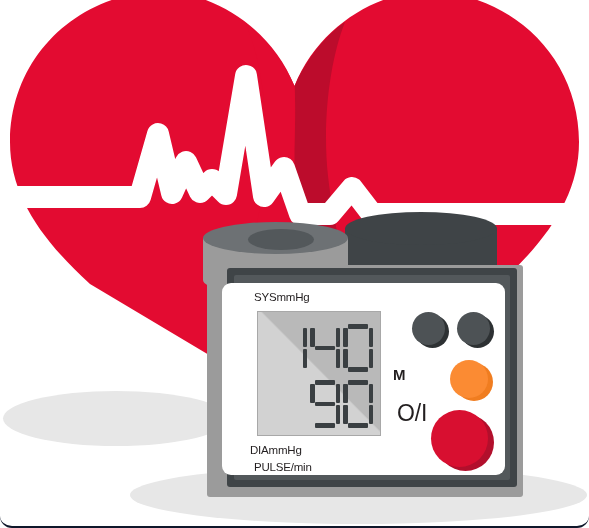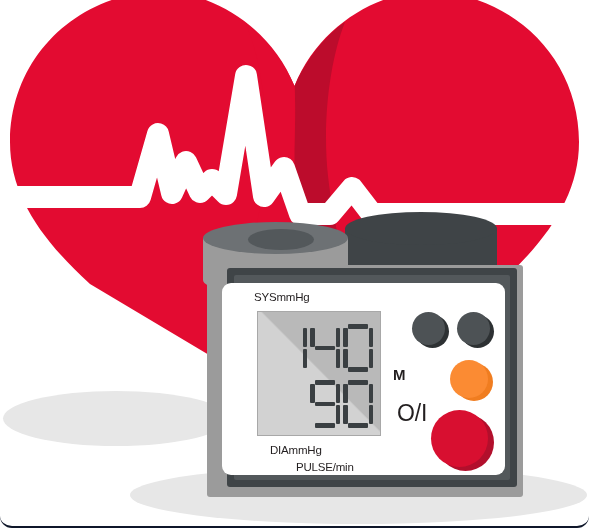--- a/index.html
+++ b/index.html
@@ -31,22 +31,22 @@
 
   
   .lbl {
     position: absolute;
     font-family: "Liberation Sans", sans-serif;
     color: #231f20;
     white-space: nowrap;
     letter-spacing: -0.2px;
   }
   .lbl-sys   { left: 254px; top: 291px;  font-size: 11.5px; }
-  .lbl-dia   { left: 270px; top: 444px;  font-size: 11.5px; }
-  .lbl-pulse { left: 254px; top: 461px;  font-size: 11.5px; margin-left: 42px; }
+  .lbl-dia   { left: 250px; top: 444px;  font-size: 11.5px; }
+  .lbl-pulse { left: 254px; top: 461px;  font-size: 11.5px; }
   .lbl-m     { left: 393px; top: 366px;  font-size: 15px; font-weight: 700; }
   .lbl-oi    { left: 397px; top: 400px;  font-size: 23px; font-weight: 400; }
 
   
   .case-back {
     left: 207px; top: 265px;
     width: 316px; height: 232px;
     background: #9b9b9b;
     border-radius: 3px;
   }

